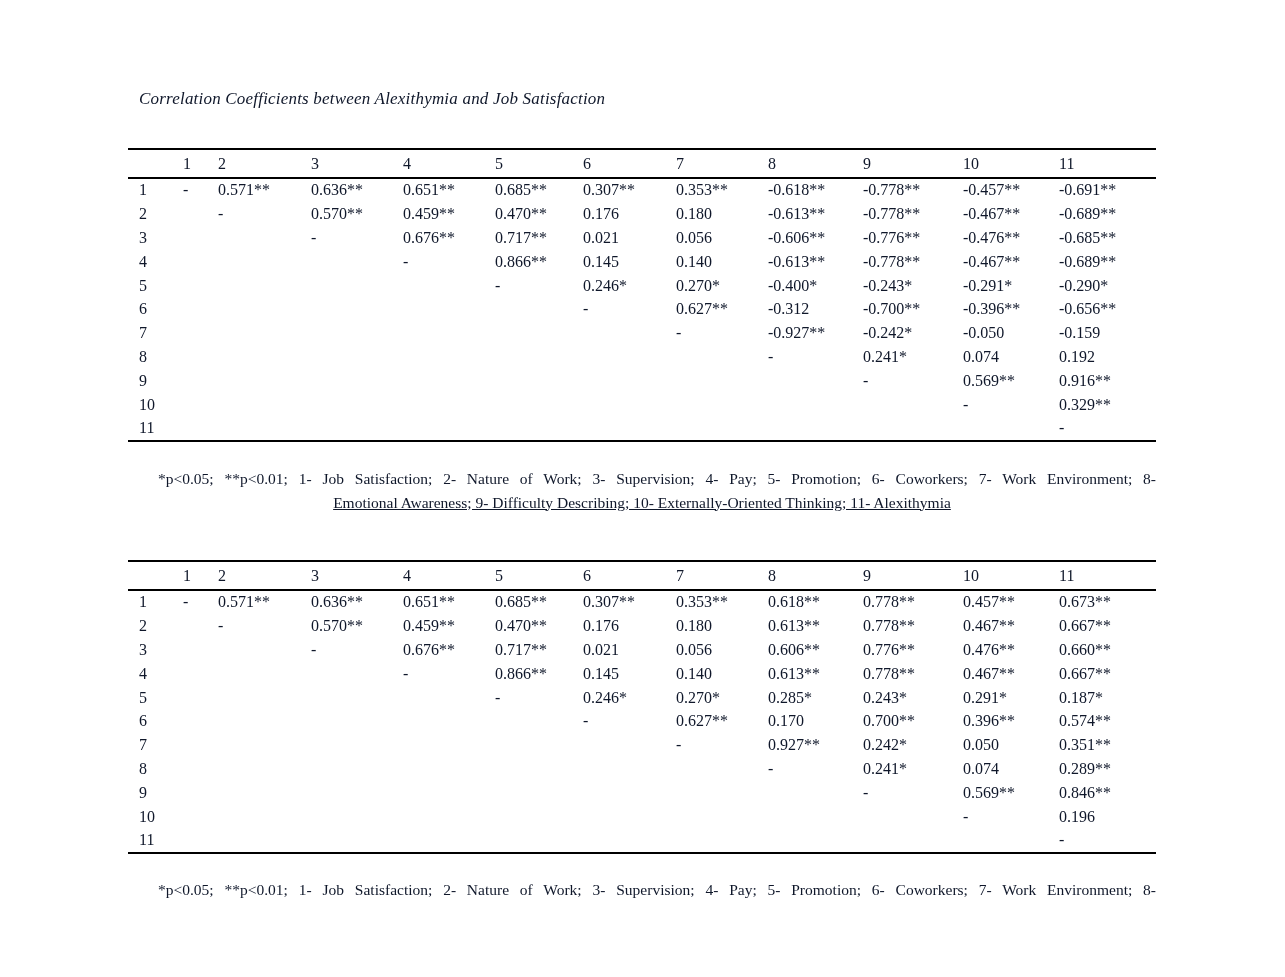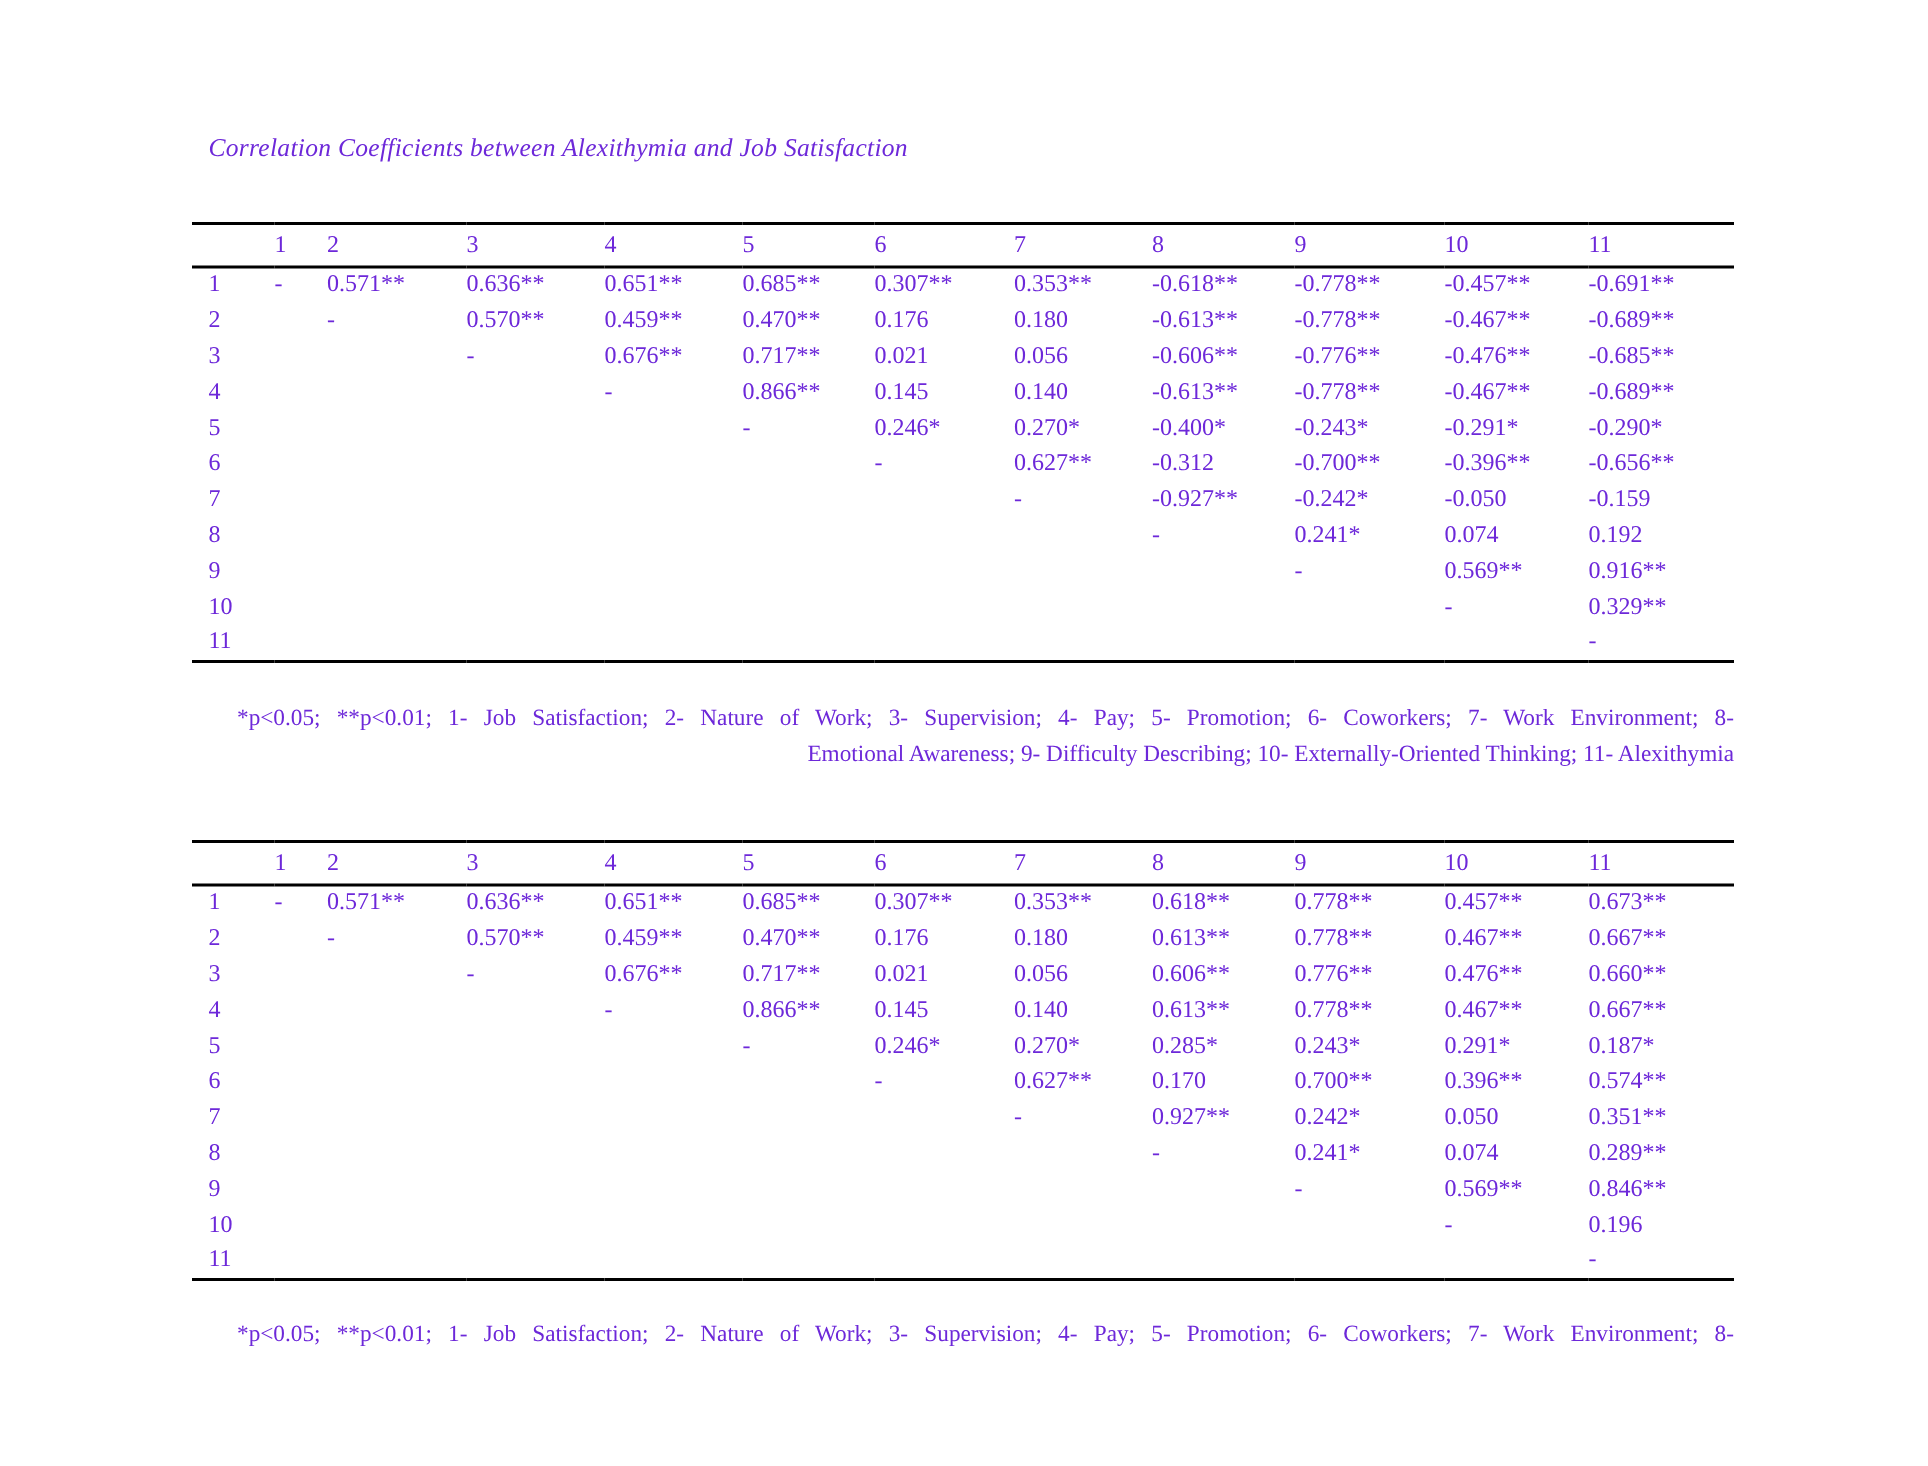--- a/index.html
+++ b/index.html
@@ -1,21 +1,21 @@
 <!DOCTYPE html>
 <html><head>
 <meta charset="utf-8">
 <style>
   html, body { margin: 0; padding: 0; background: #ffffff; }
   .page {
     position: relative;
     width: 1285px;
     height: 977px;
     background: #ffffff;
-    color: #6d28d9;
+    color: #0f172a;
     font-family: "Liberation Serif", serif;
     overflow: hidden;
   }
   .content-block { position: absolute; left: 128px; width: 1028px; }
   .doc-title {
     font-style: italic;
     font-weight: normal;
     font-size: 17px;
     margin: 0;
     padding-left: 11px;
@@ -46,21 +46,21 @@
     line-height: 23.5px;
     width: 1028px;
     margin-top: 17px;
   }
   .fn-line1 {
     text-align: justify;
     text-align-last: justify;
     text-indent: 30px;
     white-space: normal;
   }
-  .fn-line2 { text-align: right; }
+  .fn-line2 { text-align: center; text-decoration: underline; }
 </style>
 </head>
 <body>
 
 <div class="page">
 
   <h2 class="doc-title content-block" style="top: 89px;">Correlation Coefficients between Alexithymia and Job Satisfaction</h2>
 
   <table class="corr-table content-block" style="top: 148px;">
       <colgroup>

